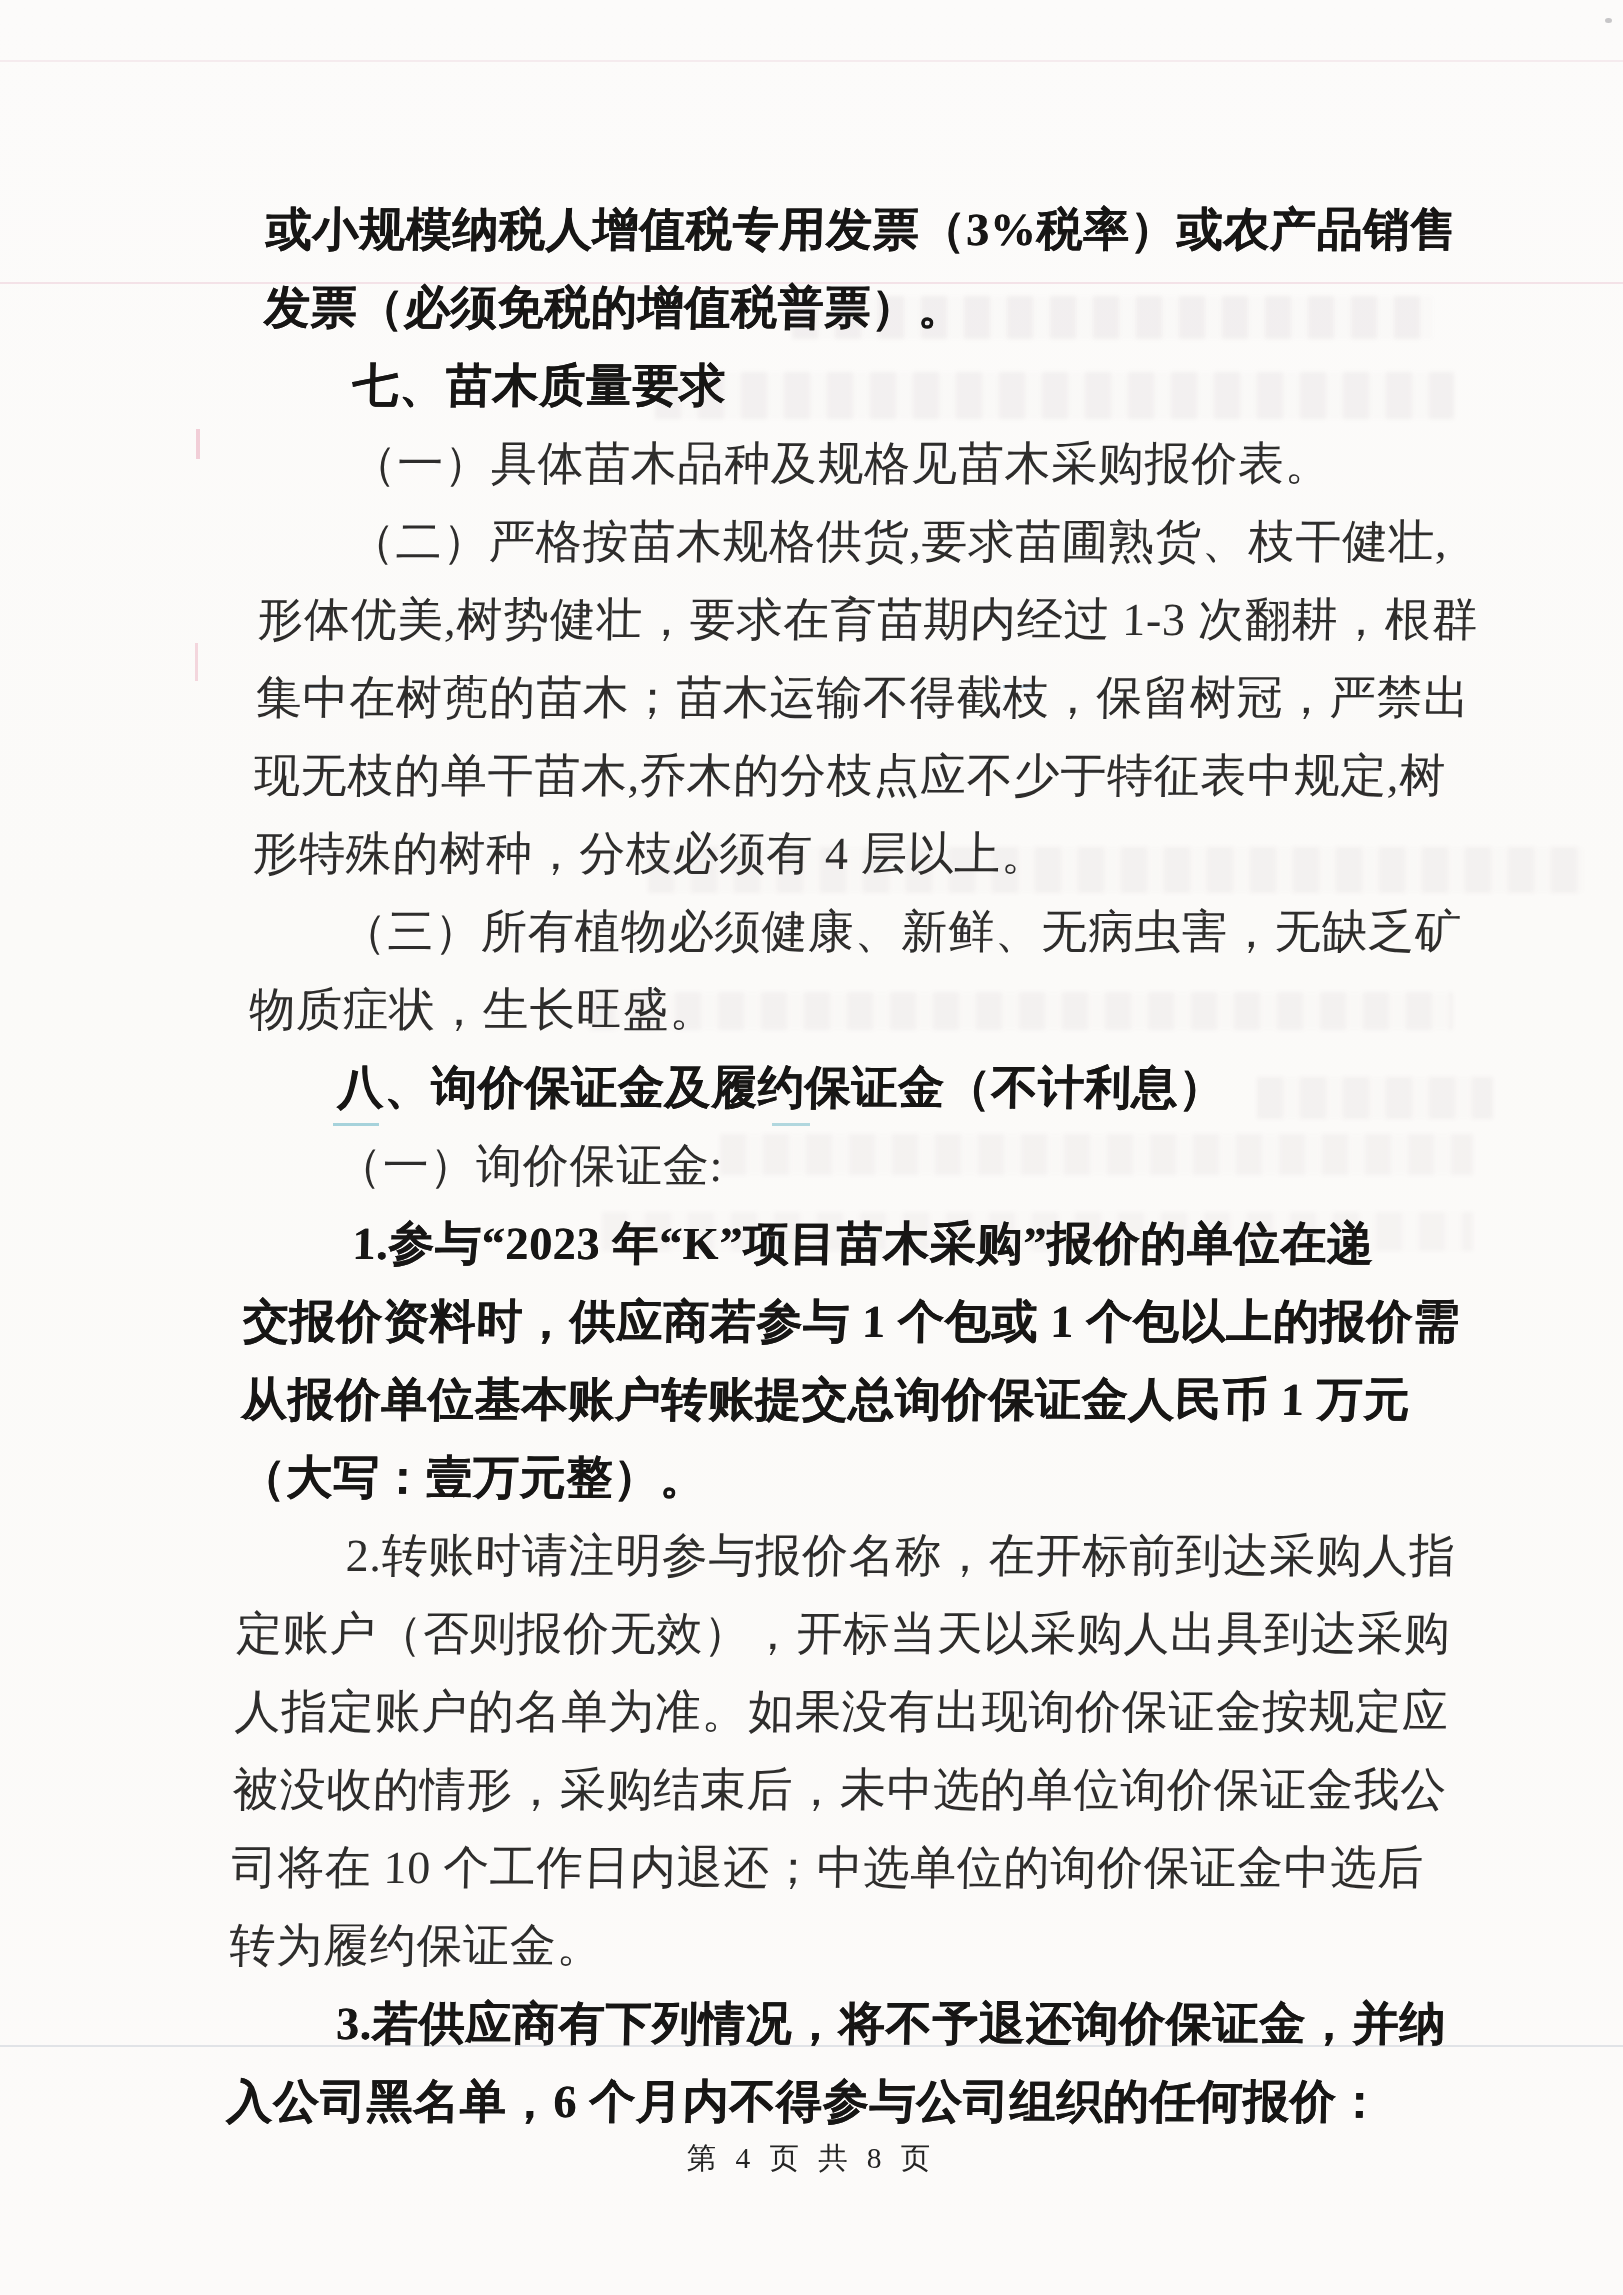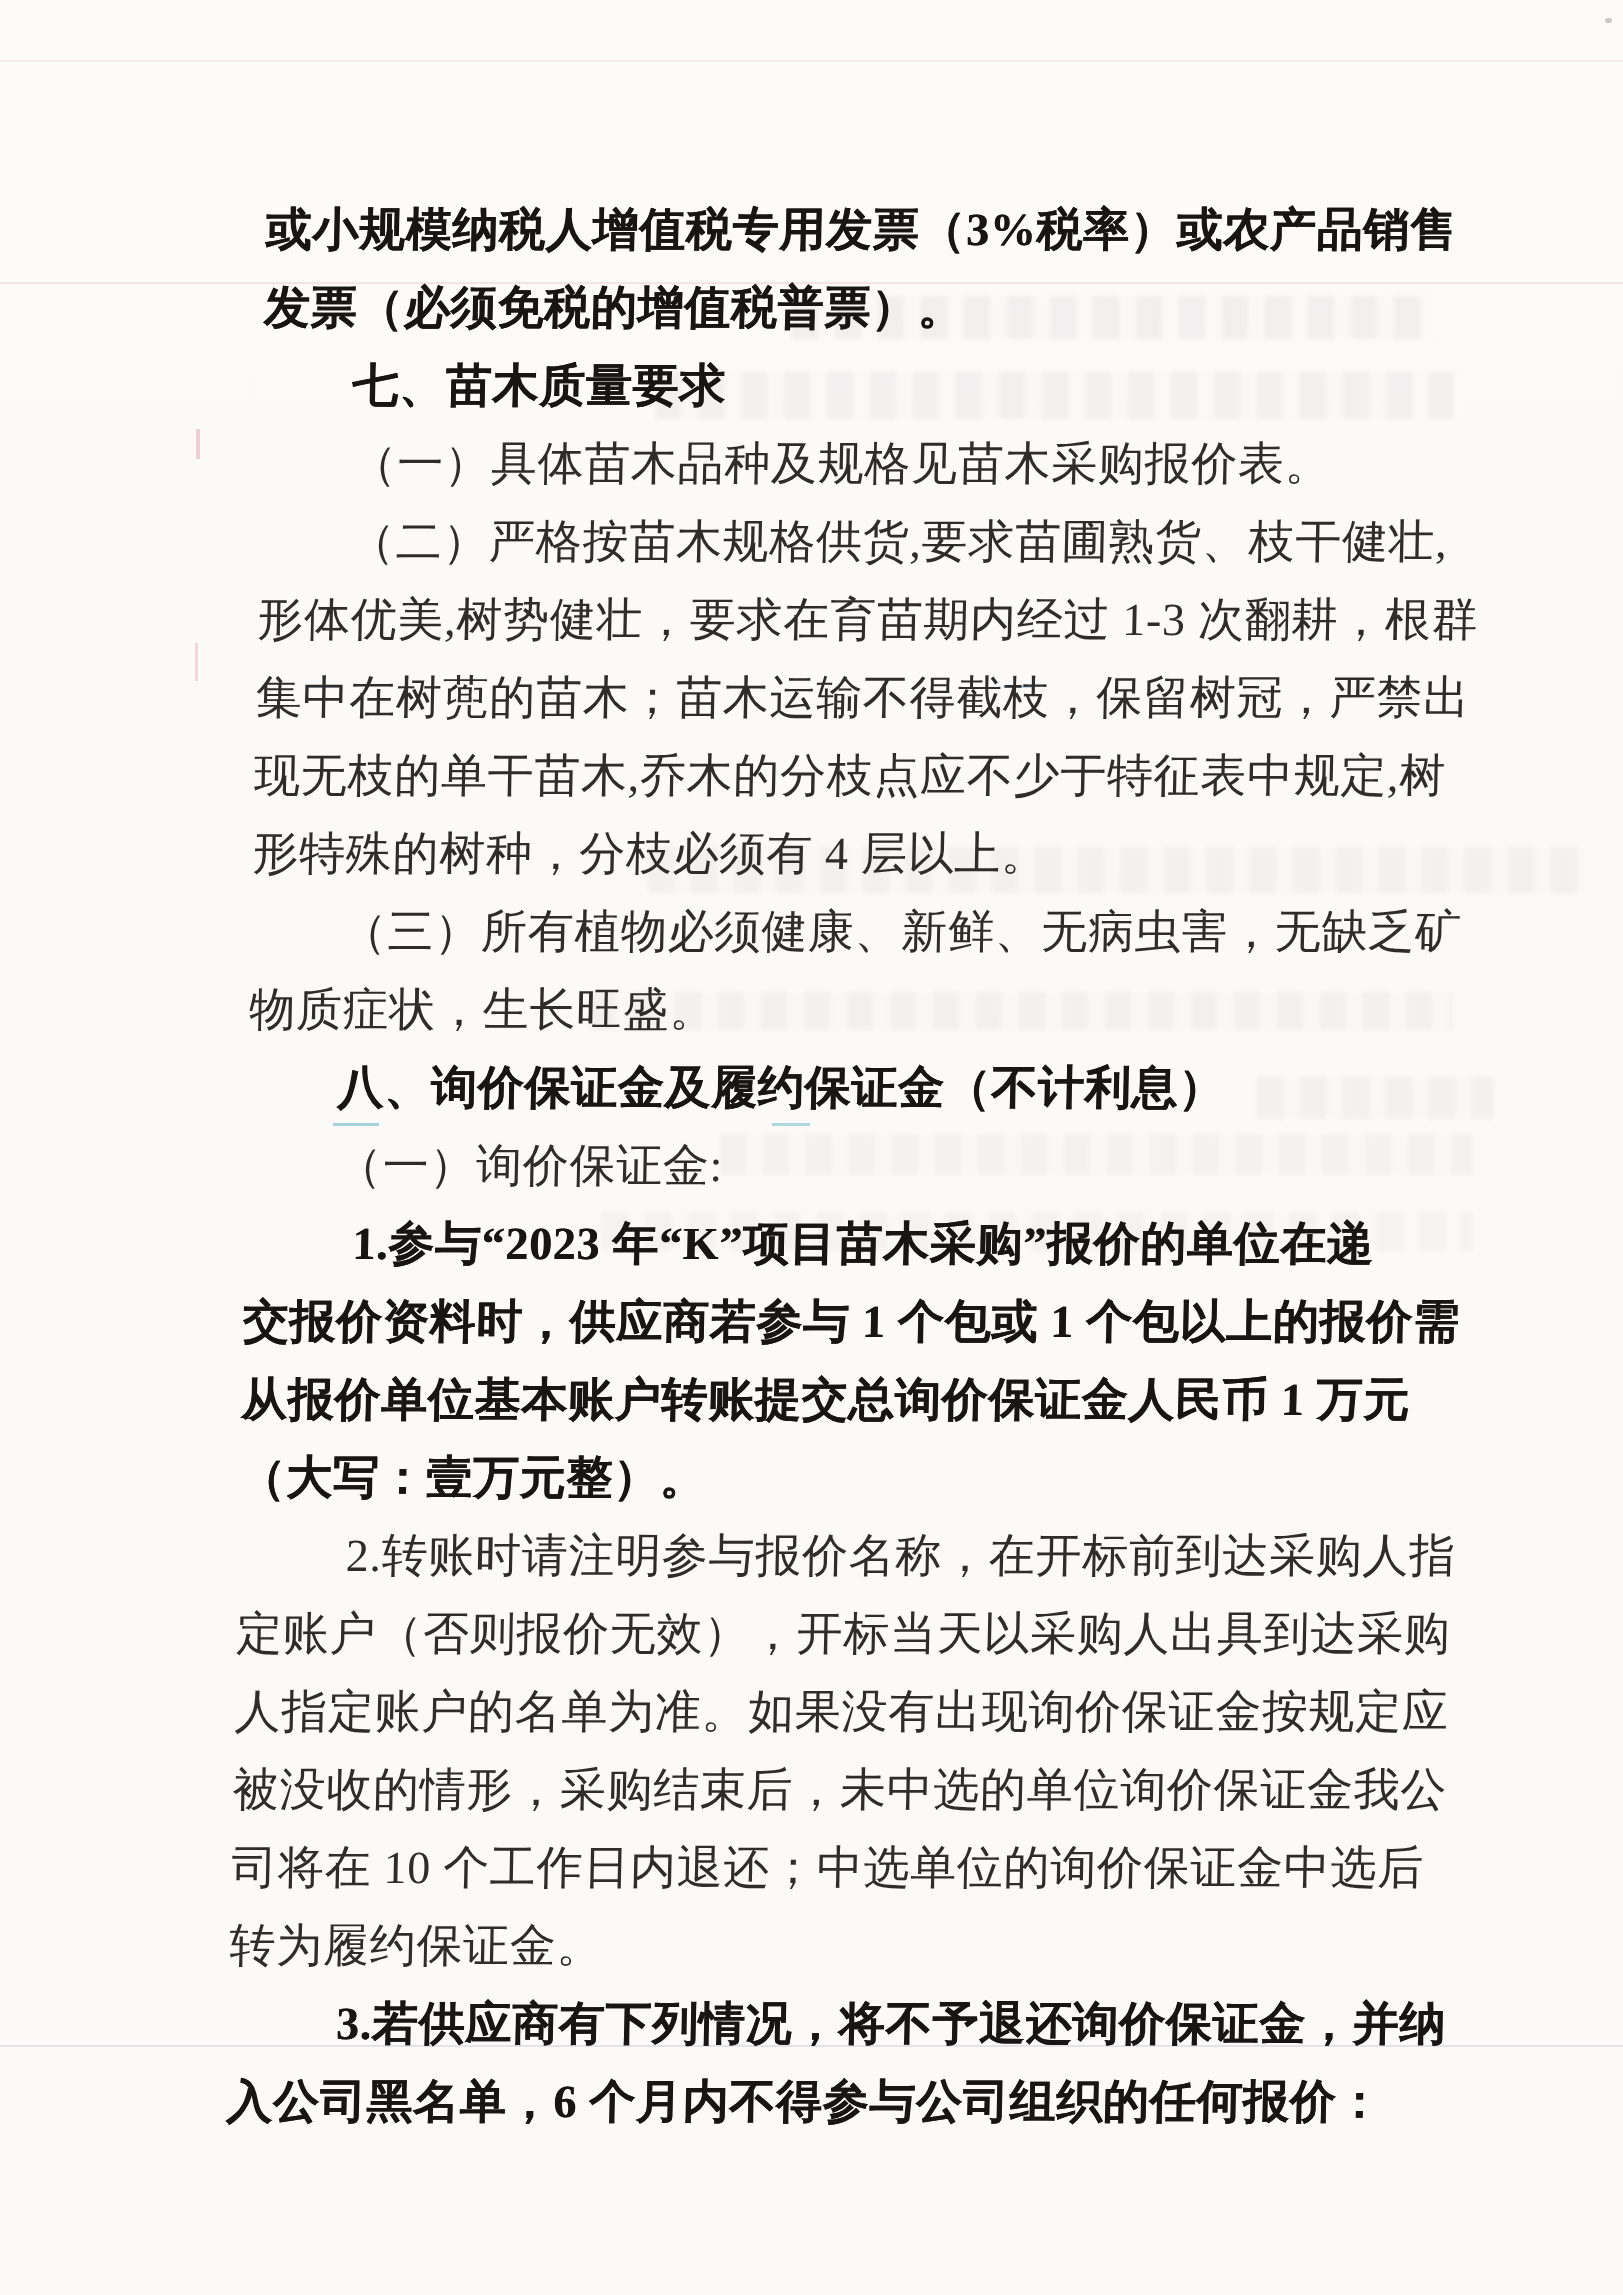--- a/index.html
+++ b/index.html
@@ -140,15 +140,16 @@
     <div class="line indent-n">2.转账时请注明参与报价名称，在开标前到达采购人指</div>
     <div class="line">定账户（否则报价无效），开标当天以采购人出具到达采购</div>
     <div class="line">人指定账户的名单为准。如果没有出现询价保证金按规定应</div>
     <div class="line">被没收的情形，采购结束后，未中选的单位询价保证金我公</div>
     <div class="line">司将在 10 个工作日内退还；中选单位的询价保证金中选后</div>
     <div class="line">转为履约保证金。</div>
     <div class="line bold indent-n">3.若供应商有下列情况，将不予退还询价保证金，并纳</div>
     <div class="line bold">入公司黑名单，6 个月内不得参与公司组织的任何报价：</div>
   </div>
 
+  <div class="footer">第 4 页 共 8 页</div>
 
 </div>
 
 
 </body></html>

